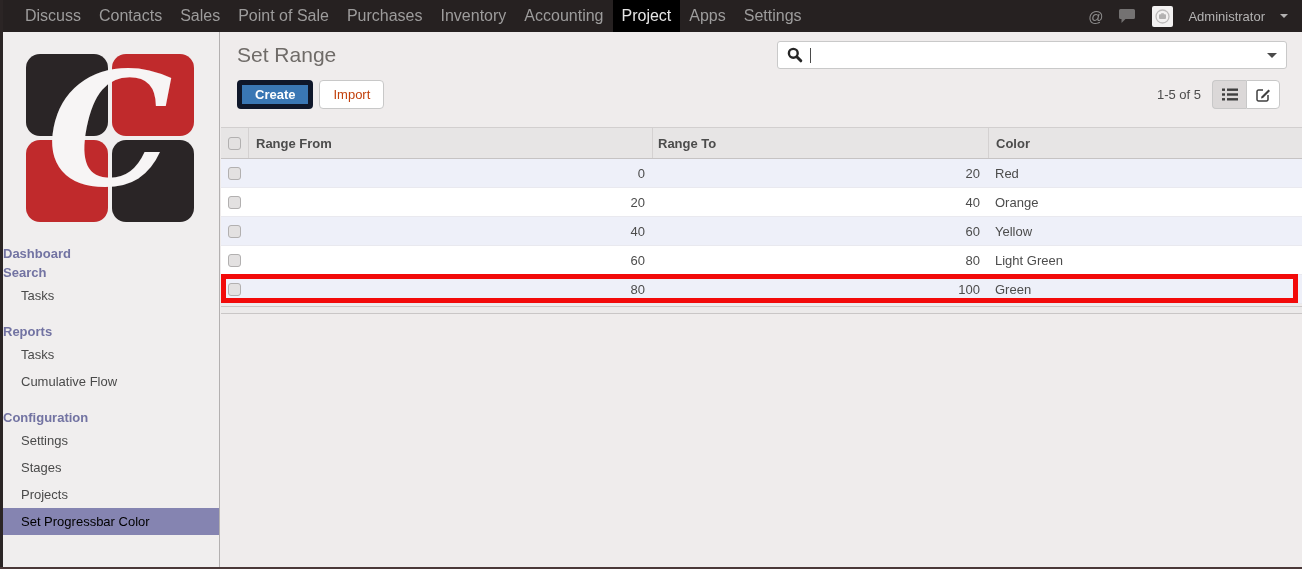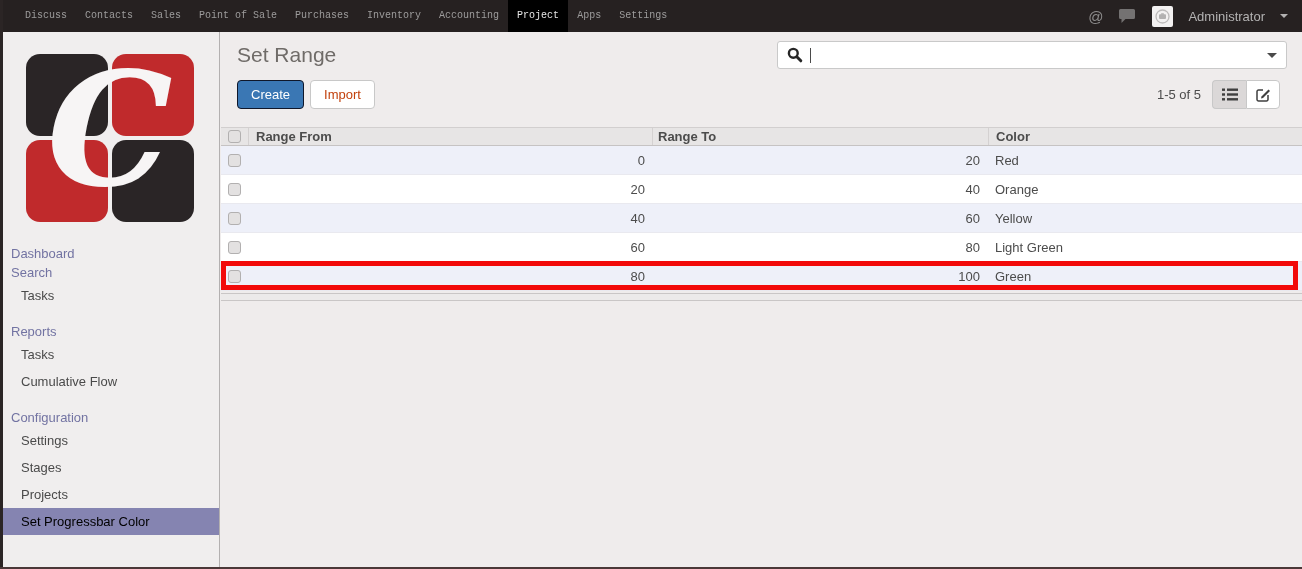--- a/index.html
+++ b/index.html
@@ -13,22 +13,22 @@
   .edge-left  { position:absolute; left:0; top:0; width:3px; height:569px; background:#2b2525; z-index:60; }
   .edge-bottom{ position:absolute; left:0; bottom:0; width:1302px; height:2px; background:#4a3838; z-index:60; }
 
   
   .topnav {
     height: 32px; background: #262121; display: flex; align-items: stretch;
     justify-content: space-between; position: relative; z-index: 40;
   }
   .nav-left { display: flex; padding-left: 16px; }
   .nav-item {
-    padding: 0 9px; line-height: 32px; font-size: 10px; color: #9d9c9c;
-    white-space: nowrap; cursor: pointer; font-family: Liberation Mono, monospace;
+    padding: 0 9px; line-height: 32px; font-size: 16px; color: #9d9c9c;
+    white-space: nowrap; cursor: pointer;
   }
   .nav-item.active { background: #000; color: #e5e5e5; }
   .nav-right { display: flex; align-items: center; gap: 15px; padding-right: 14px; }
   .mention { color: #8d8c8c; font-size: 15px; cursor: pointer; }
   .chat-icon { display:flex; cursor:pointer; }
   .avatar {
     width: 21px; height: 21px; background: #f3f1f1; border-radius: 2px;
     display:flex; align-items:center; justify-content:center; cursor:pointer;
   }
   .user-name { color: #b3b2b2; font-size: 13px; cursor:pointer; }
@@ -52,22 +52,22 @@
   .logo-grid .sq { border-radius: 14px; }
   .sq.black { background: #2a2526; }
   .sq.red   { background: #c02a2c; }
   .logo-c {
     position:absolute; left:50%; top:50%; transform: translate(-50%, -55%);
     font-family: "DejaVu Serif", serif; font-style: italic; font-weight: bold;
     font-size: 158px; color: #f7f5f5; line-height: 1; pointer-events:none;
   }
   .menu { margin-top: 22px; }
   .menu-header {
-    font-size: 13px; font-weight: normal; color: #7273a2;
-    padding: 2px 11px; cursor: pointer;
+    font-size: 13px; font-weight: bold; color: #7273a2;
+    padding: 2px 3px; cursor: pointer;
   }
   .menu-header.spaced { margin-top: 13px; }
   .menu-item {
     font-size: 13px; color: #4a4a4a; padding: 6px 11px 6px 21px; cursor: pointer;
   }
   .menu-item.selected { background: #8584b1; color: #000000; }
 
   
   .page-title { position:absolute; left:17px; top:11px; font-size:21px; color:#6f6b68; }
   .searchview {
@@ -80,37 +80,37 @@
   .sv-spacer { flex:1; }
   .sv-caret {
     width:0; height:0; border-left:5px solid transparent; border-right:5px solid transparent;
     border-top:5px solid #4a4a4a; cursor:pointer;
   }
   .btn-row { position:absolute; left:17px; top:48px; display:flex; gap:6px; }
   .btn {
     height: 29px; padding: 0 13px; font-size: 13px; border-radius: 4px;
     display:flex; align-items:center; cursor:pointer; font-family: inherit;
   }
-  .btn-primary { background:#3a77b4; border:1px solid #0f172a; color:#fff; }
+  .btn-primary { background:#3a77b4; border:5px solid #0f172a; color:#fff;font-weight:bold; }
   .btn-default { background:#fff; border:1px solid #c8c8c8; color:#c2410c; }
   .pager-zone { position:absolute; right:22px; top:48px; display:flex; align-items:center; }
   .pager-label { font-size:13px; color:#4c4c4c; margin-right:11px; }
   .view-switch { display:flex; }
   .vs-btn {
     width:34px; height:29px; border:1px solid #c8c8c8; background:#fff;
     display:flex; align-items:center; justify-content:center; cursor:pointer;
   }
   .vs-btn.first { border-radius:4px 0 0 4px; border-right:none; }
   .vs-btn.last  { border-radius:0 4px 4px 0; }
   .vs-btn.active { background:#dbd8d8; }
 
   
   .listview { position:absolute; left:1px; right:0; top:95px; }
   .lv-header {
-    display:flex; align-items:center; height:19px;
+    display:flex; align-items:center; height:32px;
     background:#e7e5e5; border-top:1px solid #d2cfcf; border-bottom:1px solid #c6c3c3;
     font-size:13px; font-weight:bold; color:#4c4c4c;
   }
   .lv-row {
     display:flex; align-items:center; height:29px; font-size:13px; color:#4c4c4c;
     position:relative; border-bottom:1px solid #e9e9ef; cursor:pointer;
   }
   .lv-row.stripe { background:#eef0f9; }
   .lv-row.white  { background:#fff; }
   .c-check { width:27px; display:flex; justify-content:center; align-items:center; }

